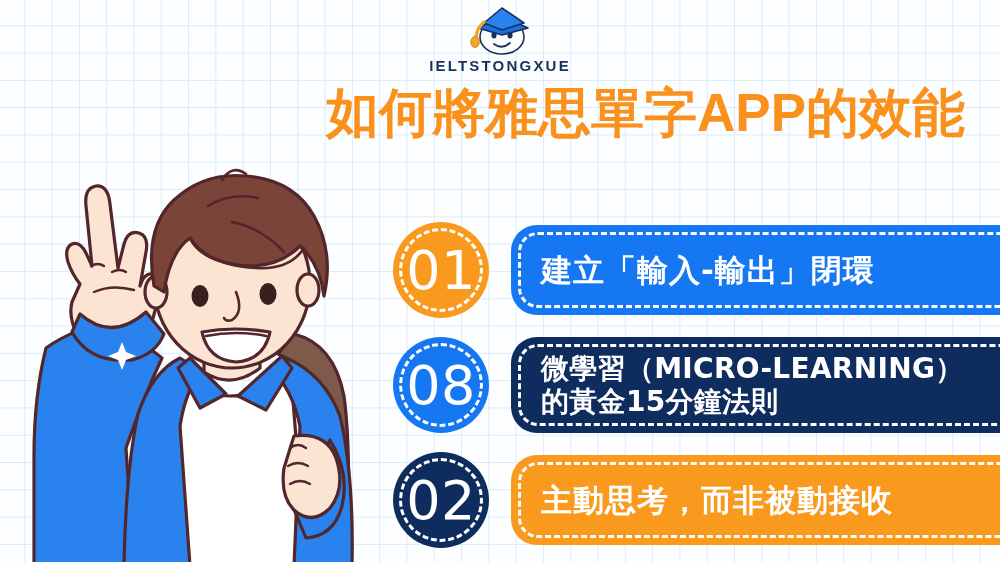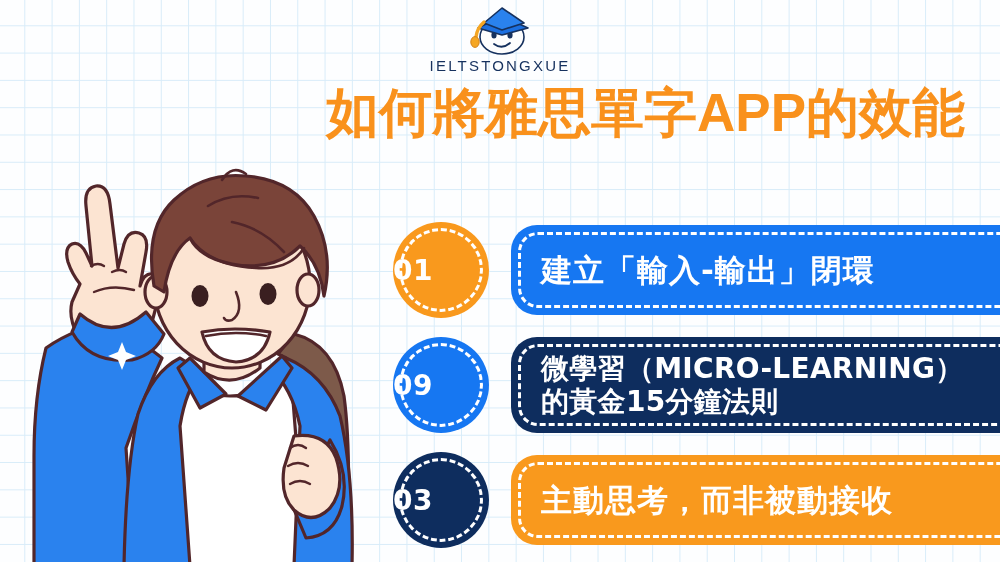--- a/index.html
+++ b/index.html
@@ -17,21 +17,21 @@
       linear-gradient(to bottom, #d8ecf9 1px, transparent 1px);
     background-size:27.3px 27.3px;
     background-position:-3px -2px;
     overflow:hidden;
   }
 
   
   #logo { position:absolute; left:0; top:4px; width:1000px; text-align:center; }
   #logo-mark { width:112px; height:52px; display:block; margin:0 auto; }
   #logo-word {
-    font-size:15px; font-weight:normal; color:#16315e;
+    font-size:15px; font-weight:bold; color:#16315e;
     letter-spacing:2.2px; margin-top:2px; line-height:1;
     font-family:"Liberation Sans",sans-serif;
   }
 
   
   #title {
     position:absolute; right:35px; top:84px; width:760px;
     text-align:right; color:#f9911c;
     font-weight:bold; font-size:53px; line-height:58px;
     letter-spacing:0px;
@@ -44,22 +44,22 @@
   #character { position:absolute; left:-6px; top:96px; width:420px; height:470px; }
 
   
   .row { position:absolute; left:393px; height:104px; display:flex; align-items:center; }
   #row-1 { top:218px; }
   #row-2 { top:333px; }
   #row-3 { top:448px; }
 
   .badge {
     width:96px; height:96px; min-width:96px; border-radius:50%;
-    display:flex; align-items:center; 
-    color:#ffffff; font-weight:bold; font-size:28px; letter-spacing:0.5px;
+    display:flex; align-items:center; justify-content:center;
+    color:#ffffff; font-weight:normal; font-size:54px; letter-spacing:0.5px;
     position:relative; z-index:3;
     font-family:"DejaVu Sans","Liberation Sans",sans-serif;
   }
   .badge::after {
     content:""; position:absolute; left:6px; top:6px; right:6px; bottom:6px;
     border-radius:50%; border:3px dashed #ffffff;
   }
   .badge span { position:relative; z-index:1; }
 
   .pill {
@@ -201,30 +201,30 @@
     <div class="badge" id="badge-1" style="background:#f9991d">
       <span>01</span>
     </div>
     <div class="pill" id="pill-1">
       <div class="ptxt">建立「輸入-輸出」閉環</div>
     </div>
   </div>
 
   <div class="row" id="row-2">
     <div class="badge" id="badge-2" style="background:#1677f2">
-      <span>09</span>
+      <span>08</span>
     </div>
     <div class="pill" id="pill-2">
       <div class="ptxt">微學習（MICRO-LEARNING）</div>
       <div class="ptxt">的黃金15分鐘法則</div>
     </div>
   </div>
 
   <div class="row" id="row-3">
     <div class="badge" id="badge-3" style="background:#0e2d5e">
-      <span>03</span>
+      <span>02</span>
     </div>
     <div class="pill" id="pill-3">
       <div class="ptxt">主動思考，而非被動接收</div>
     </div>
   </div>
 
 </div>
 
 </body></html>

